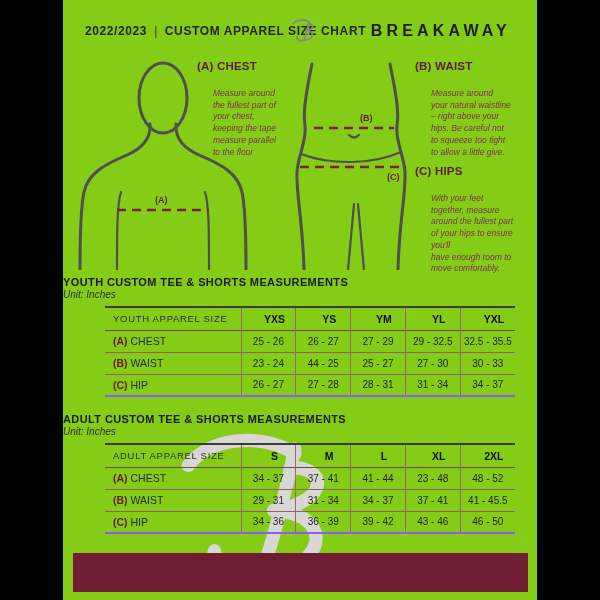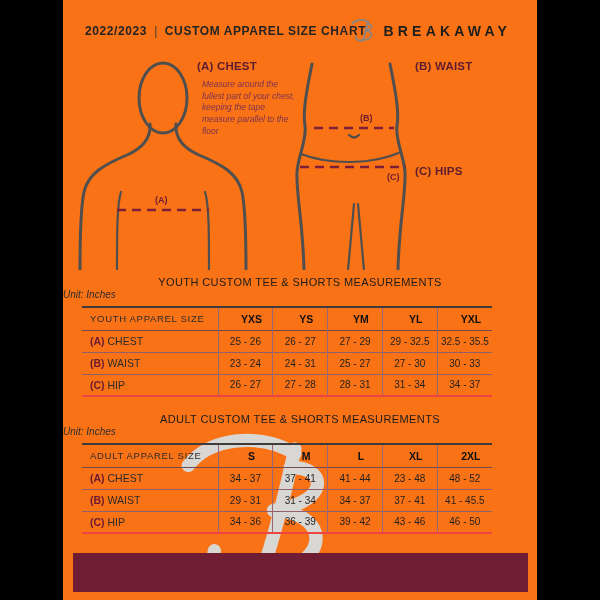--- a/index.html
+++ b/index.html
@@ -1,53 +1,53 @@
 <!DOCTYPE html>
 <html><head>
 <meta charset="utf-8">
 <style>
   html,body{margin:0;padding:0;background:#000;}
   .stage{position:relative;width:600px;height:600px;background:#000;margin:0 auto;overflow:hidden;
          font-family:"Liberation Sans", sans-serif;}
-  .doc{position:absolute;left:63px;top:0;width:474px;height:600px;background:#f97316;overflow:hidden;}
+  .doc{position:absolute;left:63px;top:0;width:474px;height:600px;background:#84cc16;overflow:hidden;}
 
   
   .doc-header{position:absolute;left:0;top:0;width:100%;height:52px;}
   .doc-title{position:absolute;left:22px;top:24px;font-size:12px;font-weight:bold;color:#242424;
              letter-spacing:0.6px;white-space:nowrap;}
   .doc-title .sep{margin:0 7px;font-weight:normal;color:#3a3a3a;}
   .brand{position:absolute;right:26px;top:17px;display:flex;align-items:center;gap:7px;}
-  .brand-name{font-size:14px;font-weight:bold;letter-spacing:4.2px;color:#1e1e1e;}
+  .brand-name{font-size:16px;font-weight:bold;letter-spacing:4.2px;color:#1e1e1e;padding-left:47px;}
 
   
   .fig{position:absolute;}
   .fig-torso{left:12px;top:58px;}
   .fig-lower{left:229px;top:58px;}
   .outline{fill:none;stroke:#4f4f4f;stroke-width:3;stroke-linecap:round;}
   .outline-thin{fill:none;stroke:#4f4f4f;stroke-width:2.2;stroke-linecap:round;}
   .measure-line{stroke:#7d1f38;stroke-width:2.4;stroke-dasharray:9,6;}
   .measure-label{font-family:"Liberation Sans",sans-serif;font-size:9px;font-weight:bold;fill:#6b1b31;}
 
   
   .instr{position:absolute;}
   .instr-a{left:134px;top:60px;width:104px;}
   .instr-b{left:352px;top:60px;width:112px;}
   .instr-c{left:352px;top:165px;width:116px;}
   .instr h3{margin:0 0 7px 0;font-size:11.5px;font-weight:bold;color:#5e1c31;letter-spacing:0.2px;}
-  .instr p{margin:5px;font-size:8.5px;font-style:italic;line-height:1.38;color:#7b3150;white-space:pre-line;}
+  .instr p{margin:16px;font-size:8.5px;font-style:italic;line-height:1.38;color:#7b3150;white-space:pre-line;}
 
   
   .tsection{position:absolute;left:0;width:100%;z-index:2;}
   .tsection-youth{top:276px;}
   .tsection-adult{top:413px;}
-  .tsection .ttitle{text-align:center;font-size:11px;font-weight:normal;color:#1b1b1b;
+  .tsection .ttitle{text-align:left;font-size:11px;font-weight:bold;color:#1b1b1b;
                     letter-spacing:0.4px;line-height:13px;}
   .tsection .tunit{text-align:left;font-size:10px;font-style:italic;color:#2e2e2e;line-height:12px;}
-  table.sizes{border-collapse:collapse;table-layout:fixed;width:410px;margin:5px 0 0 19px;
-              border-top:2px solid #3c3c3c;border-bottom:2px solid #ef4444;background:transparent;}
+  table.sizes{border-collapse:collapse;table-layout:fixed;width:410px;margin:5px 0 0 42px;
+              border-top:2px solid #3c3c3c;border-bottom:2px solid #8b5cf6;background:transparent;}
   table.sizes col.c0{width:136px;}
   table.sizes th,table.sizes td{padding:0;text-align:center;vertical-align:middle;}
   table.sizes thead tr{height:23px;border-bottom:1.5px solid #6d4a52;}
   table.sizes tbody tr{height:22px;}
   table.sizes tbody tr:not(:last-child){border-bottom:1.5px solid #8f5f6b;}
   table.sizes th:not(:first-child),table.sizes td:not(:first-child){border-left:1px solid #9b6573;}
   table.sizes th{font-size:10.5px;font-weight:bold;color:#101010;padding-left:12px;}
   table.sizes th.col-label{font-size:9.5px;font-weight:normal;letter-spacing:0.7px;color:#2b2b2b;
                            text-align:left;padding-left:8px;}
   table.sizes td{font-size:10px;color:#1f1f1f;text-align:center;}
@@ -102,23 +102,26 @@
       <line class="measure-line" x1="8" y1="109" x2="114" y2="109"></line>
       <text class="measure-label" x="95" y="122">(C)</text>
     </svg>
 
     <div class="instr instr-a">
       <h3>(A) CHEST</h3>
       <p>Measure around the fullest part of your chest, keeping the tape measure parallel to the floor</p>
     </div>
     <div class="instr instr-b">
       <h3>(B) WAIST</h3>
+      <p>Measure around your natural waistline – right above your hips. Be careful not to squeeze too tight to allow a little give.</p>
     </div>
     <div class="instr instr-c">
       <h3>(C) HIPS</h3>
+      <p>With your feet together, measure around the fullest part of your hips to ensure you'll
+have enough room to move comfortably.</p>
     </div>
 
     <svg class="watermark" width="180" height="185" viewBox="0 0 38 38">
       <g fill="none" stroke="#d9d7d4" stroke-width="2.8" stroke-linecap="round">
         <path d="M27,7 C20,2.5 9,3.5 4.5,9.5"></path>
         <path d="M27,6 C25,15 22,27 19.5,33.5"></path>
         <path d="M26,10 C33.5,9.5 35,17 22.5,19"></path>
         <path d="M22.5,19 C35.5,19.5 34.5,32 18.5,32.5"></path>
         <path d="M19.5,32.5 C13.5,34.5 9,32 10,27.5"></path>
       </g>
@@ -151,21 +154,21 @@
               <td class="col-label"><span class="key">(A)</span> CHEST</td>
               <td>25 - 26</td>
               <td>26 - 27</td>
               <td>27 - 29</td>
               <td>29 - 32.5</td>
               <td>32.5 - 35.5</td>
             </tr>
             <tr>
               <td class="col-label"><span class="key">(B)</span> WAIST</td>
               <td>23 - 24</td>
-              <td>24 - 31</td>
+              <td>44 - 25</td>
               <td>25 - 27</td>
               <td>27 - 30</td>
               <td>30 - 33</td>
             </tr>
             <tr>
               <td class="col-label"><span class="key">(C)</span> HIP</td>
               <td>26 - 27</td>
               <td>27 - 28</td>
               <td>28 - 31</td>
               <td>31 - 34</td>

